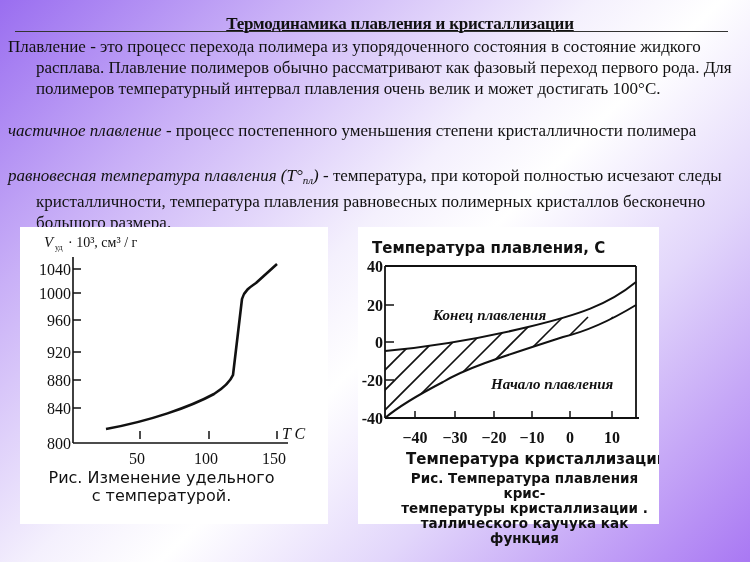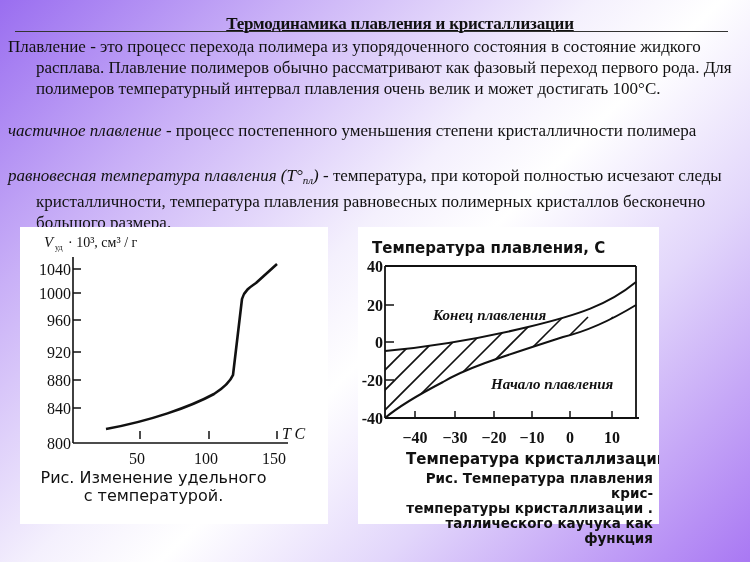--- a/index.html
+++ b/index.html
@@ -27,22 +27,22 @@
   .p3 { top:165px; }
   .sub { font-size:11px; vertical-align:-3px; font-style:italic; }
   .figure {
     position:absolute; background:#fff;
   }
   .fig-left { left:20px; top:227px; width:308px; height:297px; }
   .fig-right { left:358px; top:227px; width:301px; height:297px;font-weight:bold; }
   svg { position:absolute; left:0; top:0; }
   .fig-text { font-family:"Liberation Serif", "DejaVu Serif", serif; fill:#111; }
   .caption { position:absolute; font-family:"DejaVu Sans", sans-serif; color:#111; text-align:center; }
-  .cap-left { left:0; top:242px; width:267px; font-size:16px; line-height:18px; }
-  .cap-right { left:0; top:244px; width:295px; font-size:13.5px; line-height:15px; padding-left:38px; box-sizing:border-box; text-align:right; }
+  .cap-left { left:8px; top:242px; width:267px; font-size:16px; line-height:18px; }
+  .cap-right { left:0; top:244px; width:295px; font-size:13.5px; line-height:15px; padding-left:38px; box-sizing:border-box; text-align:center; }
 </style>
 </head>
 <body>
 
 <div class="title-line"></div>
 <div class="title">Термодинамика плавления и кристаллизации</div>
 
 <div class="para p1">
   <span>Плавление - это процесс перехода полимера из упорядоченного состояния в состояние жидкого расплава. Плавление полимеров обычно рассматривают как фазовый переход первого рода. Для полимеров температурный интервал плавления очень велик и может достигать 100°С.</span>
 </div>

